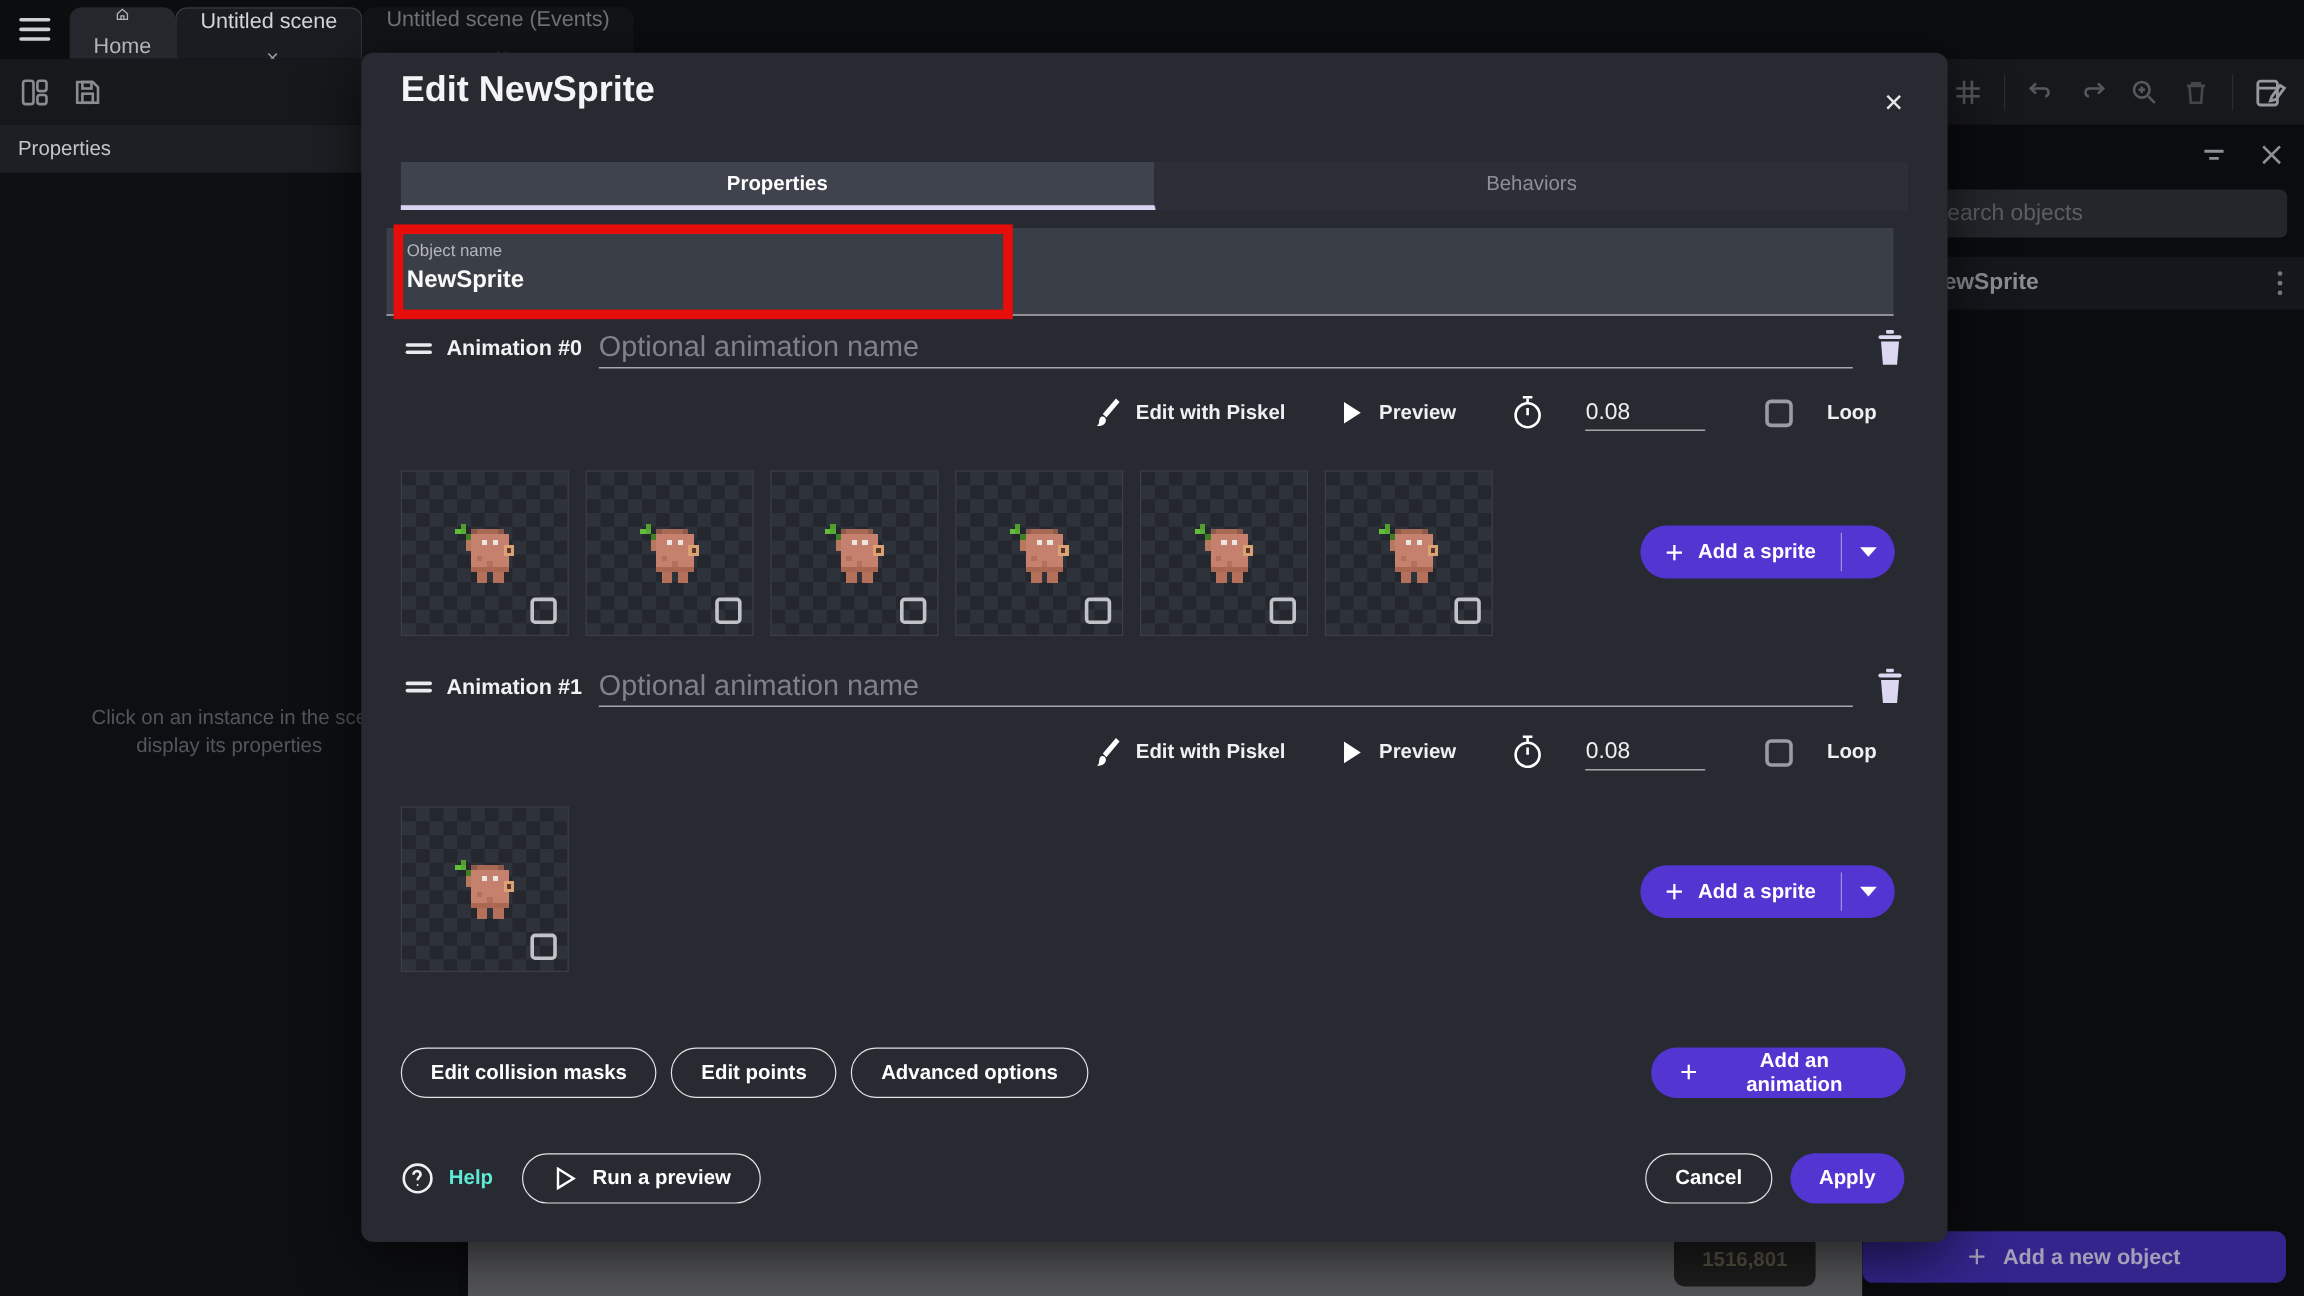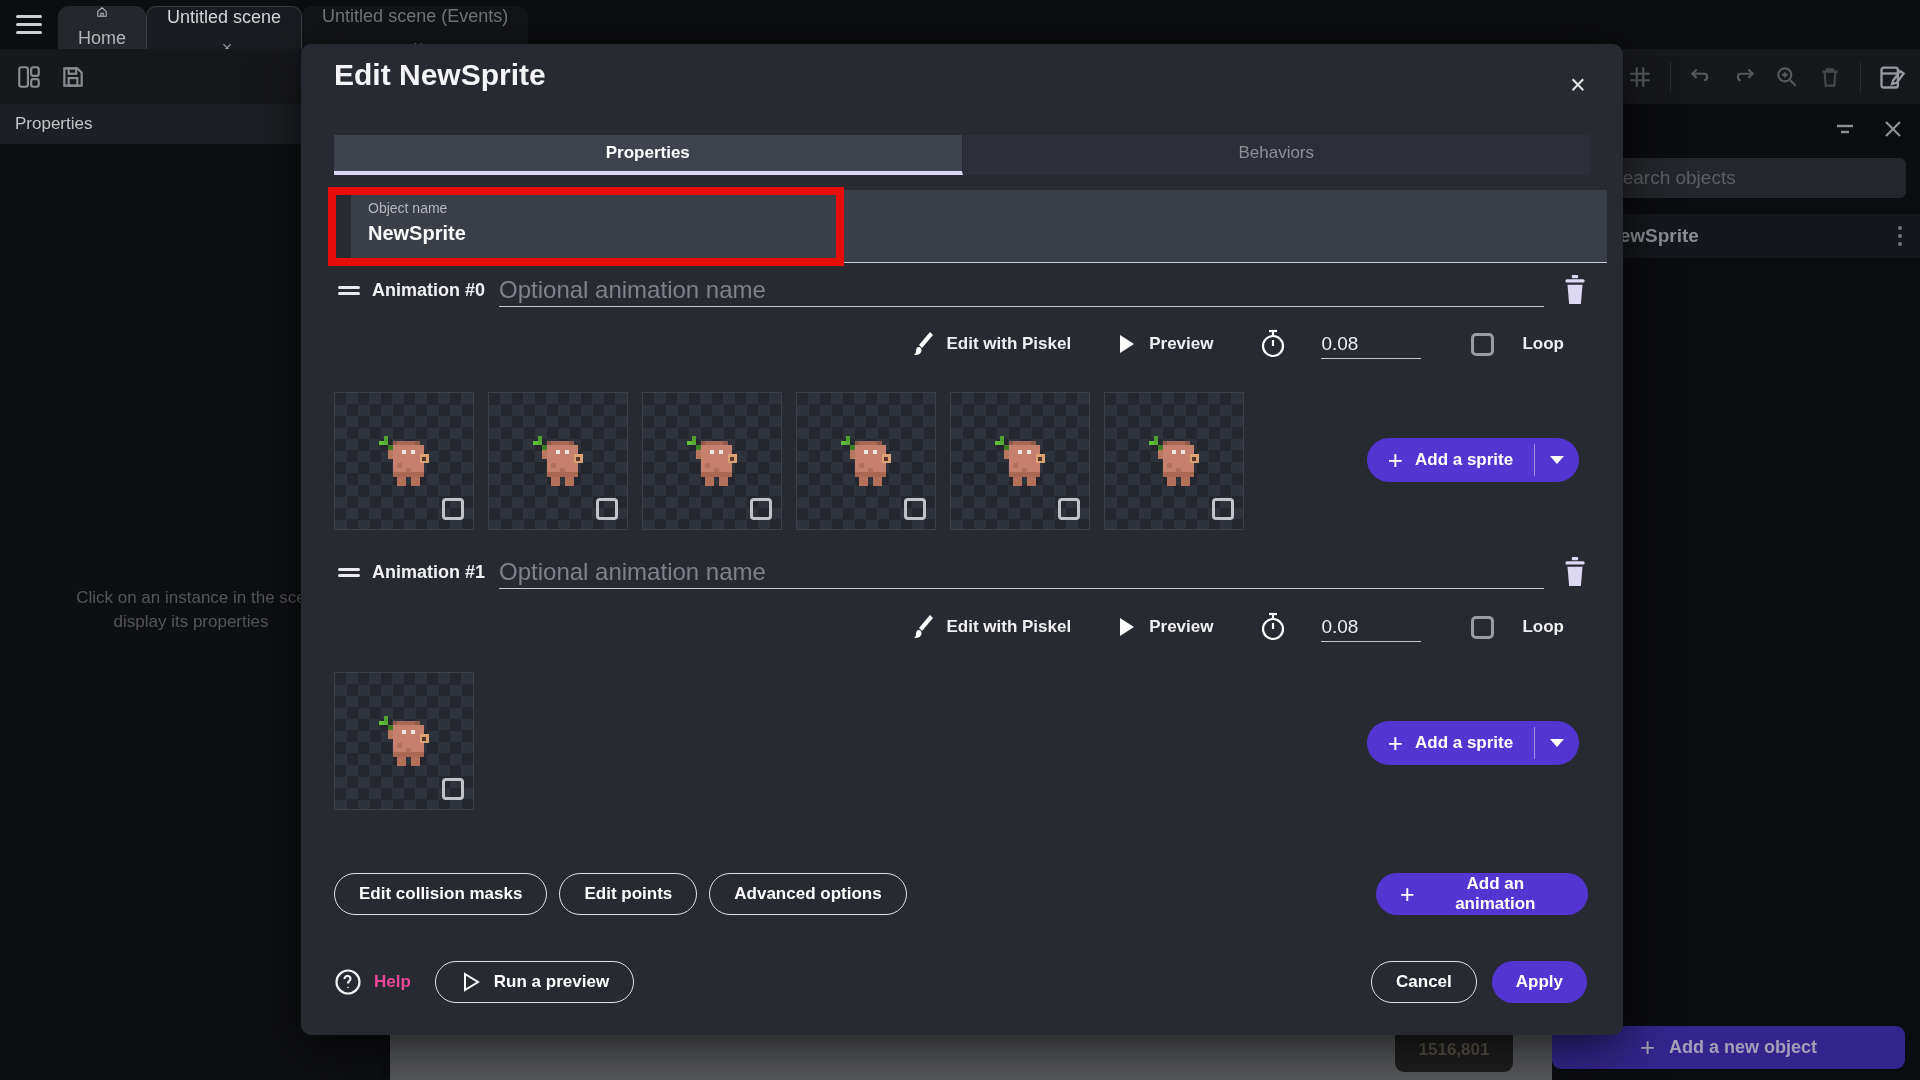--- a/index.html
+++ b/index.html
@@ -49,21 +49,21 @@
 
   
   .dialog { position:absolute; left:301px; top:44px; width:1322px; height:991px; background:#272a31; border-radius:10px; box-shadow:0 12px 50px rgba(0,0,0,.65); }
   .dlg-title { position:absolute; left:33px; top:14px; font-size:30px; font-weight:bold; color:#f4f4f6; }
   .dlg-close { position:absolute; right:32px; top:28px; width:26px; height:26px; color:#e8e8ea; font-size:27px; line-height:26px; text-align:center; cursor:pointer; }
   .dlg-tabs { position:absolute; left:33px; top:91px; width:1256px; height:40px; display:flex; background:#2c2f37; }
   .dlg-tab { flex:1; height:36px; display:flex; align-items:center; justify-content:center; font-size:17px; color:#8e9096; cursor:pointer; border-right:1px solid #24262c; }
   .dlg-tab:last-child { border-right:none; }
   .dlg-tab.sel { background:#3f434d; color:#ffffff; font-weight:bold; border-bottom:4px solid #d9d3f4; height:40px; }
 
-  .obj-strip { position:absolute; left:50px; top:146px; width:1256px; height:73px; background:#3a3e46; border-bottom:1px solid #c9cacd; }
+  .obj-strip { position:absolute; left:21px; top:146px; width:1256px; height:73px; background:#3a3e46; border-bottom:1px solid #c9cacd; }
   .obj-label { position:absolute; left:17px; top:10px; font-size:14px; color:#b5b7bd; }
   .obj-value { position:absolute; left:17px; top:32px; width:500px; background:transparent; border:none; outline:none; font-size:20px; font-weight:bold; color:#fafafa; font-family:"Liberation Sans",sans-serif; }
   .red-annotation { position:absolute; left:27px; top:143px; width:516px; height:79px; border:8px solid #e60d0b; pointer-events:none; z-index:40; }
 
   .name-row { position:absolute; left:33px; width:1256px; height:36px; display:flex; align-items:center; }
   .drag-handle { width:22px; margin-left:4px; cursor:grab; }
   .drag-handle div { height:3px; background:#e9e9ee; border-radius:2px; margin:3px 0; }
   .anim-label { font-size:18px; font-weight:bold; color:#f1f1f3; margin-left:12px; white-space:nowrap; }
   .anim-name-input { flex:1; margin-left:14px; margin-right:16px; background:transparent; border:none; border-bottom:1px solid #c7c8cd; outline:none; font-size:24px; color:#e8e9ec; height:34px; font-family:"Liberation Sans",sans-serif; }
   .anim-name-input::placeholder { color:#7f828a; }
@@ -87,21 +87,21 @@
   .add-sprite .split { width:1px; height:32px; background:rgba(255,255,255,.45); }
   .add-sprite .dd { width:44px; display:flex; align-items:center; justify-content:center; }
 
   .outline-btn { height:42px; border:1px solid #e2e2e6; border-radius:21px; background:transparent; color:#fff; font-size:17px; font-weight:bold; display:flex; align-items:center; justify-content:center; gap:12px; padding:0 24px; cursor:pointer; font-family:"Liberation Sans",sans-serif; }
   .purple-btn { height:42px; background:#5335d2; border:none; border-radius:21px; color:#fff; font-size:17px; font-weight:bold; display:flex; align-items:center; justify-content:center; gap:12px; padding:0 24px; cursor:pointer; font-family:"Liberation Sans",sans-serif; }
   .purple-btn .plus { font-size:25px; font-weight:normal; }
 
   .footer-actions { position:absolute; left:33px; top:829px; width:1256px; display:flex; gap:12px; }
   .add-anim { position:absolute; left:1075px; top:829px; width:212px; }
   .footer-bottom { position:absolute; left:33px; top:917px; width:1256px; display:flex; align-items:center; }
-  .help-btn { display:flex; align-items:center; gap:12px; color:#ec4899; font-size:17px; font-weight:bold; cursor:pointer; margin-right:24px; }
+  .help-btn { display:flex; align-items:center; gap:12px; color:#5eead4; font-size:17px; font-weight:bold; cursor:pointer; margin-right:24px; }
   .fb-right { position:absolute; right:3px; display:flex; gap:15px; }
 </style>
 </head>
 <body>
 
 <div class="topbar">
   <div class="hamburger">
       <div></div>
       <div></div>
       <div></div>

